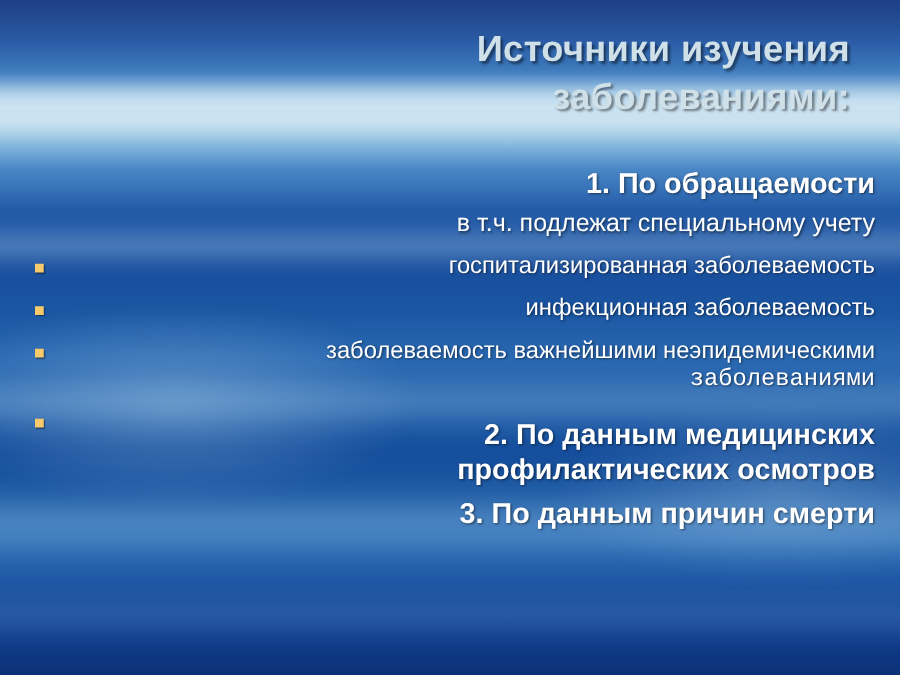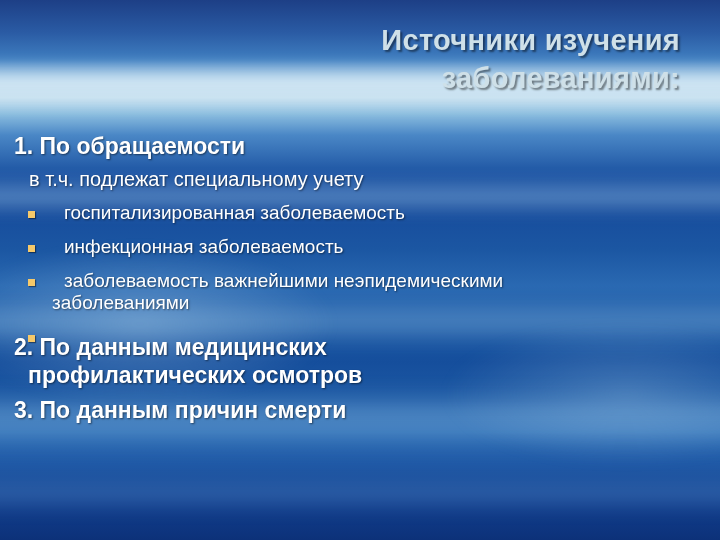--- a/index.html
+++ b/index.html
@@ -112,20 +112,21 @@
     text-shadow: 2px 2px 2px rgba(0,0,0,0.45);
     letter-spacing: 0.3px;
   }
 
   .body-block {
     position: absolute;
     left: 0;
     top: 132px;
     width: 712px;
     color: #ffffff;
+    text-align: right;
   }
   .line {
     position: relative;
     padding: 0 12px 0 14px;
     text-shadow: 1px 1px 2px rgba(0,0,0,0.5);
     white-space: nowrap;
   }
   .num-line {
     font-size: 23px;
     font-weight: bold;
@@ -148,20 +149,21 @@
     top: 9px;
     width: 7px;
     height: 7px;
     background: #f6c96a;
     box-shadow: 1px 1px 1px rgba(0,0,0,0.4);
   }
   .wrap-line {
     font-size: 19px;
     line-height: 1.2;
     padding-left: 52px;
+    font-family: Liberation Mono, monospace;
   }
   .sp-sm { height: 7px; }
   .sp-md { height: 11px; }
 </style>
 </head>
 <body>
 
 <div class="slide">
   <div class="bg-base"></div>
   <div class="bg-streak streak1"></div>

